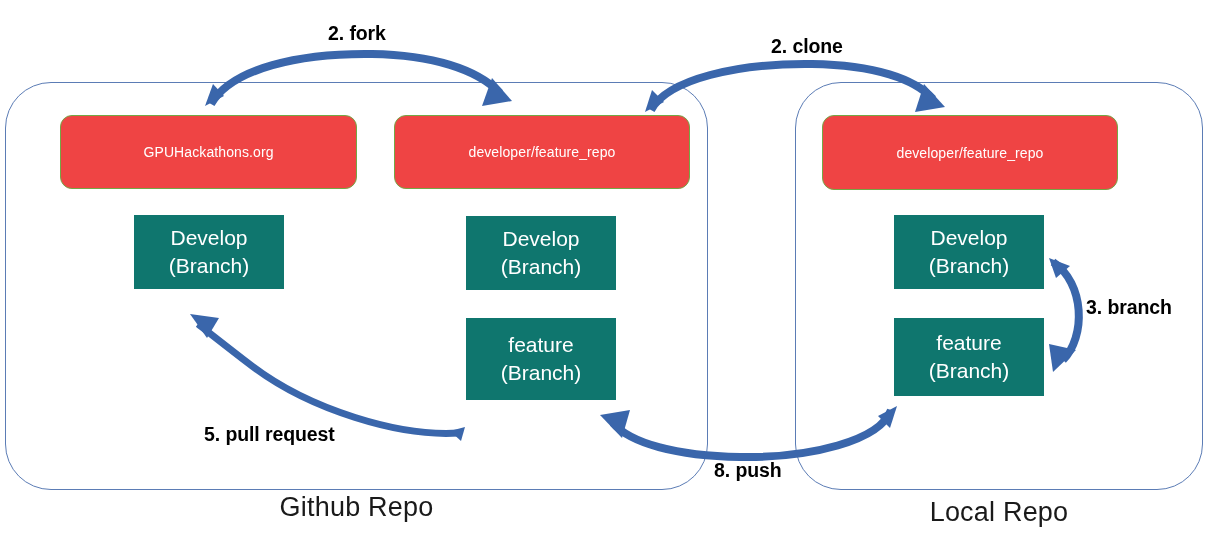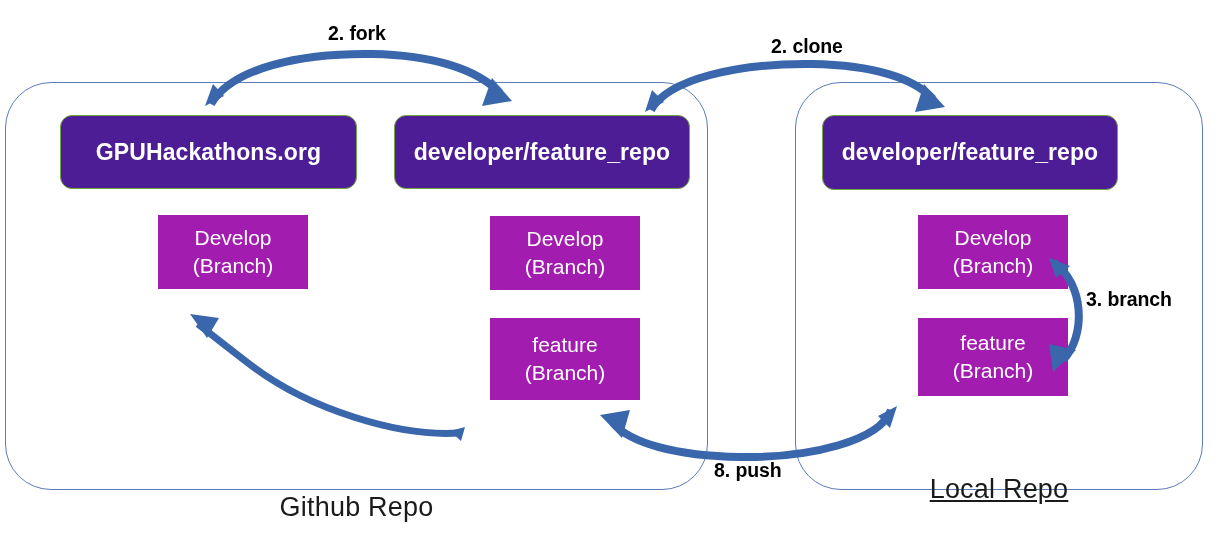--- a/index.html
+++ b/index.html
@@ -29,75 +29,74 @@
   .repo-caption{
     position:absolute;
     font-size:27px;
     color:#1a1a1a;
     font-weight:400;
     letter-spacing:.2px;
     white-space:nowrap;
     text-align:center;
   }
   #github-caption{ left:5px;  top:492px; width:703px; }
-  #local-caption { left:795px;top:474px; width:408px;text-decoration:underline; }
+  #local-caption { left:795px;top:497px; width:408px; }
 
   
   .repo-box{
     position:absolute;
-    background:#4c1d95;
+    background:#ef4444;
     border:1.2px solid #74a745;
     border-radius:12px;
     display:flex;
     align-items:center;
     justify-content:center;
     color:#ffffff;
-    font-size:23px;
-    font-weight:700;
+    font-size:14px;
+    font-weight:400;
     letter-spacing:.1px;
     box-sizing:border-box;
     white-space:nowrap;
   }
   #box-gpuhack    { left:60px;  top:115px; width:297px; height:74px; }
   #box-gh-feature { left:394px; top:115px; width:296px; height:74px; }
   #box-lo-feature { left:822px; top:115px; width:296px; height:75px; }
 
   
   .branch-box{
     position:absolute;
-    background:#a21caf;
+    background:#0f766e;
     display:flex;
     flex-direction:column;
     align-items:center;
     justify-content:center;
     color:#ffffff;
     font-size:21px;
     line-height:1.32;
     box-sizing:border-box;
     white-space:nowrap;
-    margin-left:24px;
   }
   #branch-gh-develop  { left:134px; top:215px; width:150px; height:74px; }
   #branch-ghf-develop { left:466px; top:216px; width:150px; height:74px; }
   #branch-ghf-feature { left:466px; top:318px; width:150px; height:82px; }
   #branch-lo-develop  { left:894px; top:215px; width:150px; height:74px; }
   #branch-lo-feature  { left:894px; top:318px; width:150px; height:78px; }
 
   
   .step-label{
     position:absolute;
     font-size:19.5px;
     font-weight:bold;
     color:#000000;
     white-space:nowrap;
     letter-spacing:-.1px;
   }
   #label-fork        { left:328px; top:22px; }
   #label-clone       { left:771px; top:35px;text-align:center; }
-  #label-branch      { left:1086px;top:288px;text-align:center; }
+  #label-branch      { left:1086px;top:296px;text-align:center; }
   #label-push        { left:714px; top:459px; }
   #label-pullrequest { left:204px; top:423px; }
 
   
   #arrows{
     position:absolute;
     left:0; top:0;
     width:1215px; height:547px;
     pointer-events:none;
   }
@@ -171,17 +170,18 @@
       <path d="M459,433 C 400,437 310,410 252,366 C 226,346 207,331 198,324" fill="none" stroke="#3A66AB" stroke-width="7" stroke-linecap="butt"></path>
       <polygon points="207,338 190,314 219,318" fill="#3A66AB"></polygon>
       <polygon points="465,427 461,441 450,431" fill="#3A66AB"></polygon>
     </g>
   </svg>
 
   <div class="step-label" id="label-fork">2. fork</div>
   <div class="step-label" id="label-clone">2. clone</div>
   <div class="step-label" id="label-branch">3. branch</div>
   <div class="step-label" id="label-push">8. push</div>
+  <div class="step-label" id="label-pullrequest">5. pull request</div>
 
   <div class="repo-caption" id="github-caption">Github Repo</div>
   <div class="repo-caption" id="local-caption">Local Repo</div>
 
 </div>
 
 </body></html>

